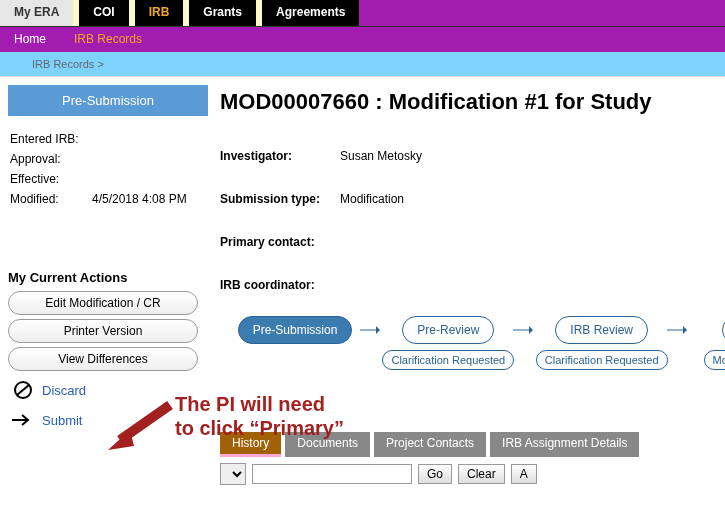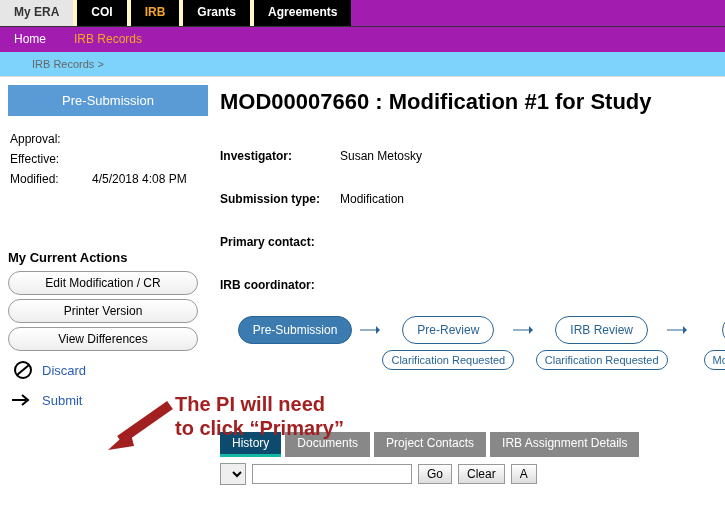--- a/index.html
+++ b/index.html
@@ -22,21 +22,21 @@
     display: flex;
     height: 26px;
     align-items: stretch;
   }
   .topnav-row1 .tab {
     padding: 5px 14px;
     color: #fff;
     font-size: 12px;
     font-weight: bold;
     background: #000;
-    border-left: 4px solid #fef9c3;
+    border-left: 6px solid #fef9c3;
     cursor: pointer;
   }
   .topnav-row1 .tab:first-child { border-left: none; }
   .topnav-row1 .tab.active { color: #f5a623; }
   .topnav-row1 .tab.gray { background: #e6e6e6; color: #333; }
   .topnav-row2 {
     display: flex;
     height: 26px;
     align-items: stretch;
     border-top: 1px solid #333;
@@ -136,21 +136,21 @@
     gap: 4px;
   }
   .tabbar .t {
     background: #888;
     color: #fff;
     padding: 4px 12px;
     font-size: 12px;
     cursor:pointer;
     white-space: nowrap;
   }
-  .tabbar .t.active { background:#0c4a6e; border-bottom: 3px solid #14b8a6; }
+  .tabbar .t.active { background:#a16207; border-bottom: 3px solid #f9a8d4; }
   .filterbar {
     margin-top: 6px;
     display:flex;
     gap:6px;
     align-items:center;
   }
   .filterbar select, .filterbar input[type=text] {
     font-size:12px; padding:2px; border:1px solid #999;
   }
   .filterbar input[type=text]{ width:160px; }
@@ -193,20 +193,24 @@
   </div>
 </div>
 
 <div class="breadcrumb">IRB Records  &gt;</div>
 
 <div class="main">
   <div class="leftcol">
     <div class="status-banner">Pre-Submission</div>
     <table class="meta-table">
       <tbody>
+          <tr>
+            <td>Entered IRB:</td>
+            <td></td>
+          </tr>
       <tr>
             <td>Approval:</td>
             <td></td>
           </tr>
       <tr>
             <td>Effective:</td>
             <td></td>
           </tr>
       <tr>
             <td>Modified:</td>

